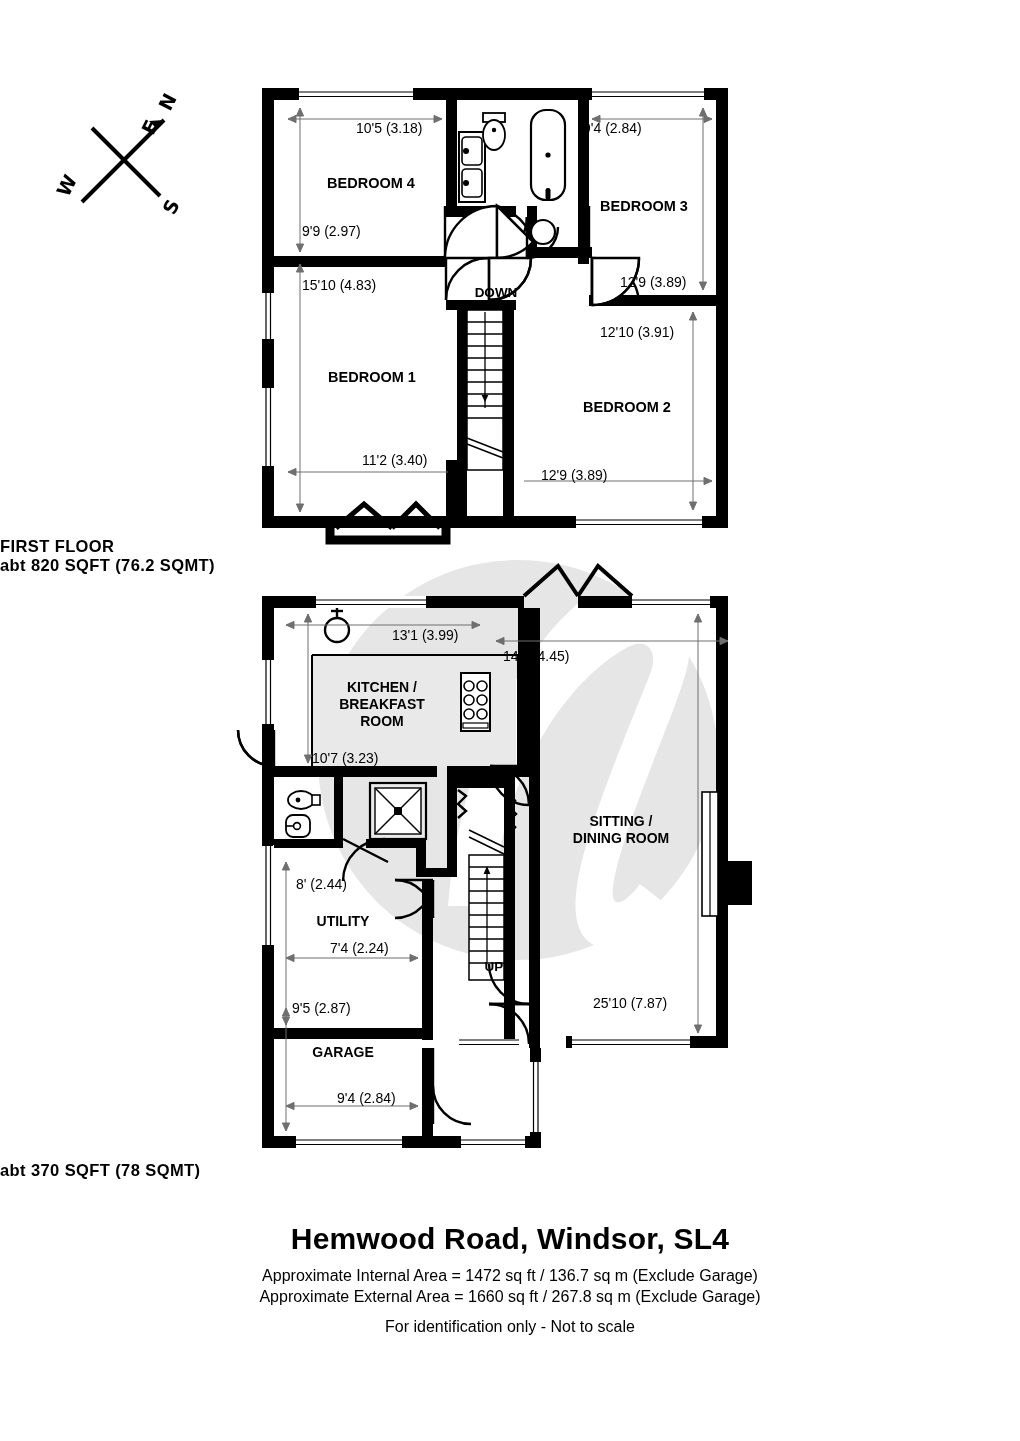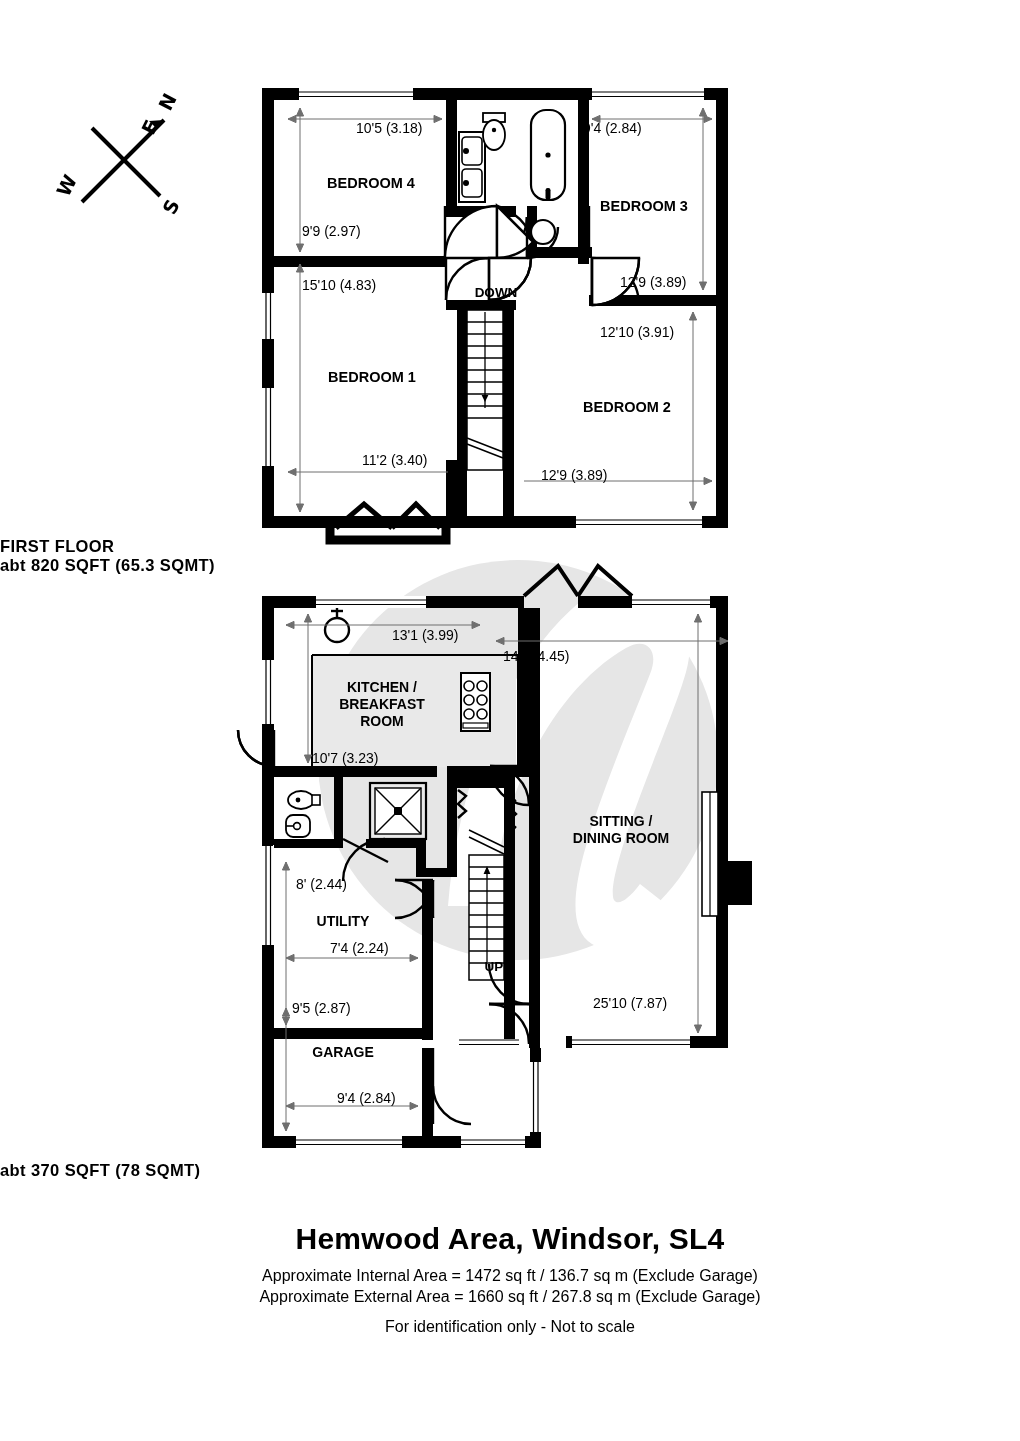--- a/index.html
+++ b/index.html
@@ -530,29 +530,29 @@
       <text x="593" y="1008">25'10 (7.87)</text>
       <text x="296" y="889">8' (2.44)</text>
       <text x="330" y="953">7'4 (2.24)</text>
       <text x="292" y="1013">9'5 (2.87)</text>
       <text x="337" y="1103">9'4 (2.84)</text>
     </g>
   </svg>
 
   <div class="floor-label" style="top:537px;">
     <div class="l1">FIRST FLOOR</div>
-    <div class="l2">abt 820 SQFT (65.3 SQMT)</div>
+    <div class="l2">abt 820 SQFT (76.2 SQMT)</div>
   </div>
 
   <div class="floor-label" style="top:1161px;">
     <div class="l2">abt 370 SQFT (78 SQMT)</div>
   </div>
 
   <div id="title-block" style="top:1222px;">
-    <div class="addr">Hemwood Area, Windsor, SL4</div>
+    <div class="addr">Hemwood Road, Windsor, SL4</div>
     <div class="area">Approximate Internal Area = 1472 sq ft / 136.7 sq m (Exclude Garage)</div>
     <div class="area">Approximate External Area = 1660 sq ft / 267.8 sq m (Exclude Garage)</div>
     <div class="ident">For identification only - Not to scale</div>
   </div>
 
   <div id="footer">
     
 
     
 

